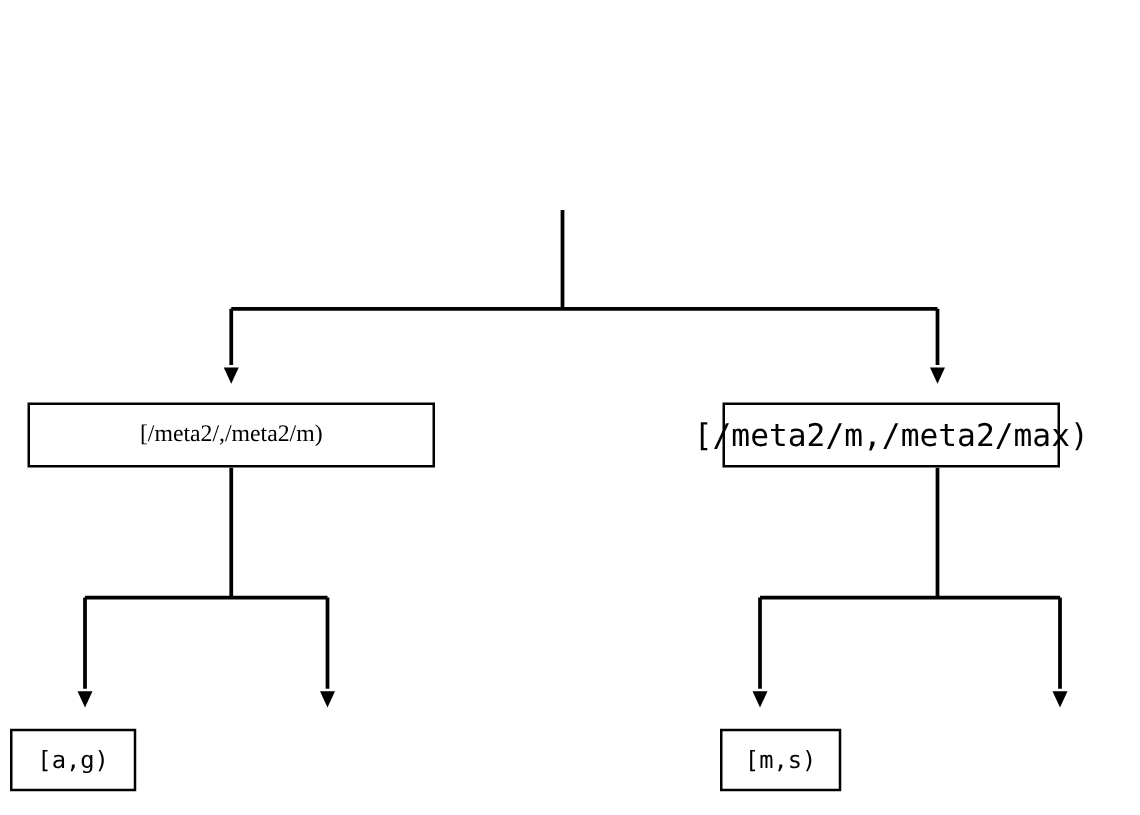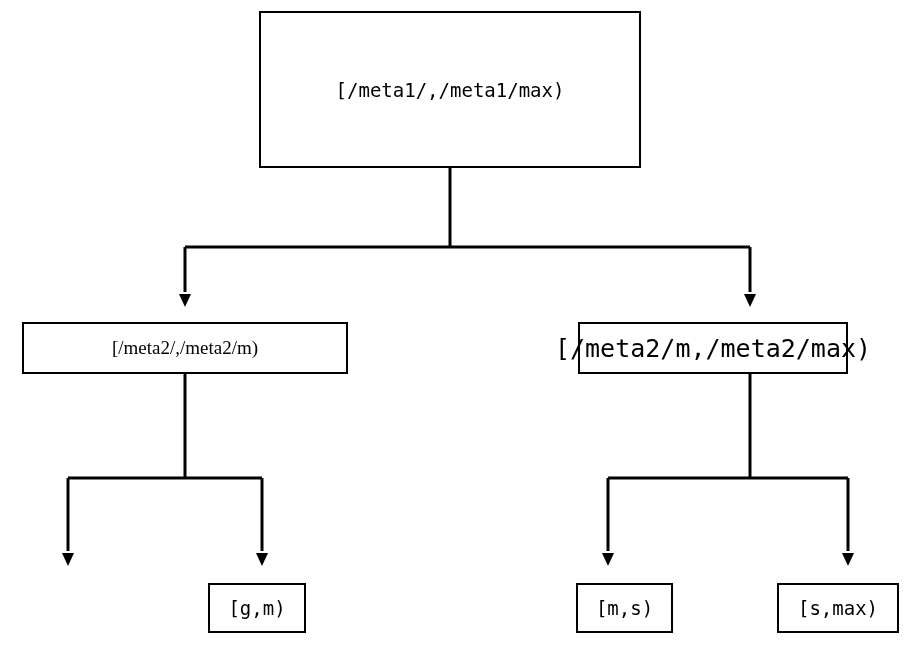--- a/index.html
+++ b/index.html
@@ -101,26 +101,24 @@
     <g fill="#000000" stroke="none">
       <polygon points="179,294 191,294 185,307"></polygon>
       <polygon points="744,294 756,294 750,307"></polygon>
       <polygon points="62,553 74,553 68,566"></polygon>
       <polygon points="256,553 268,553 262,566"></polygon>
       <polygon points="602,553 614,553 608,566"></polygon>
       <polygon points="842,553 854,553 848,566"></polygon>
     </g>
   </svg>
 
-  <div class="node node-root">[/meta1/,/meta1/max)</div>
 
   <div class="node node-mid-left">[/meta2/,/meta2/m)</div>
 
   <div class="node node-mid-right">[/meta2/m,/meta2/max)</div>
 
+  <div class="node node-leaf leaf-ag">[a,g)</div>
 
-  <div class="node node-leaf leaf-gm">[g,m)</div>
 
   <div class="node node-leaf leaf-ms">[m,s)</div>
 
-  <div class="node node-leaf leaf-smax">[s,max)</div>
 
 </div>
 
 </body></html>

